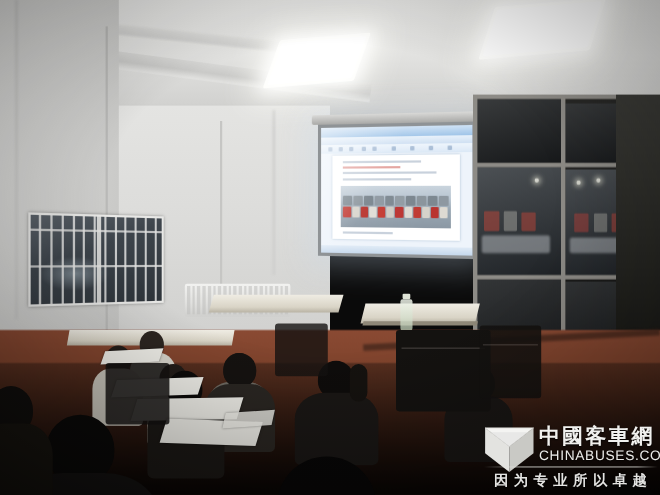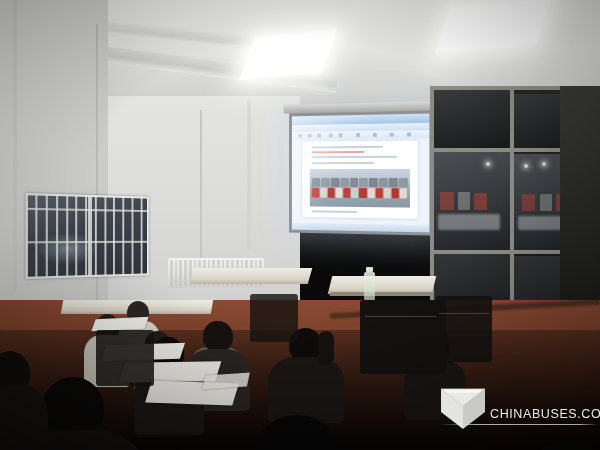--- a/index.html
+++ b/index.html
@@ -497,17 +497,19 @@
 
   <div id="vignette"></div>
 
   <div id="watermark">
     <svg class="logo-cube" viewBox="0 0 46 44">
       <polygon points="1,3 45,3 23,20" fill="#f4f4f2" stroke="#d8d8d4" stroke-width="0.8"></polygon>
       <polygon points="1,3 23,20 23,43 1,26" fill="#e3e3e0"></polygon>
       <polygon points="45,3 23,20 23,43 45,26" fill="#c9c9c5"></polygon>
       <polygon points="6,7 40,7 23,20" fill="#dedede" opacity="0.55"></polygon>
     </svg>
+    <div class="cn">中國客車網</div>
     <div class="en">CHINABUSES.COM</div>
     <div class="rule"></div>
+    <div class="tag">因为专业所以卓越</div>
   </div>
 
 </div>
 
 </body></html>

